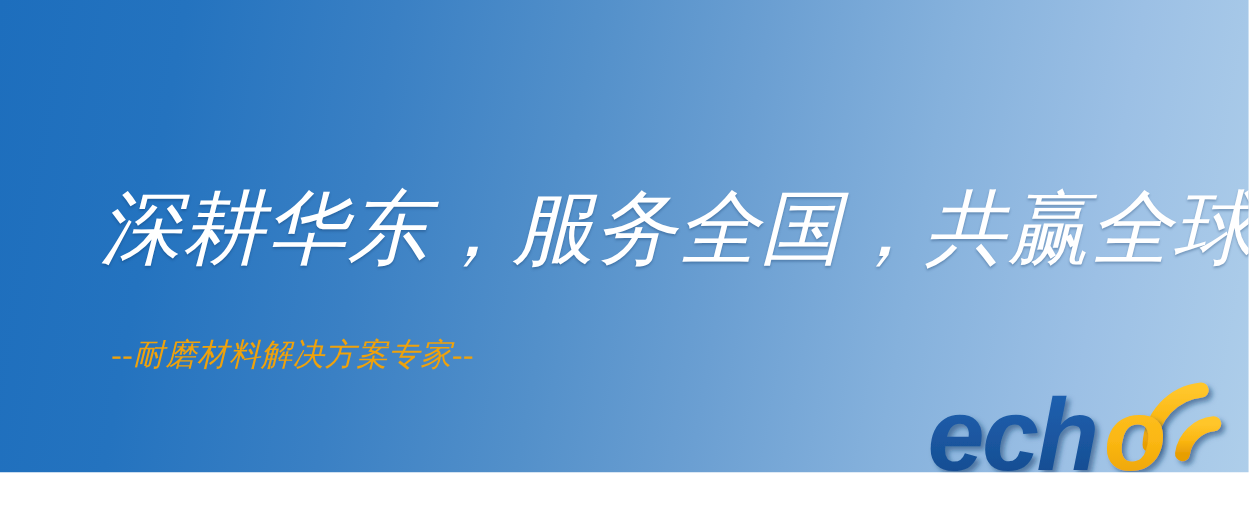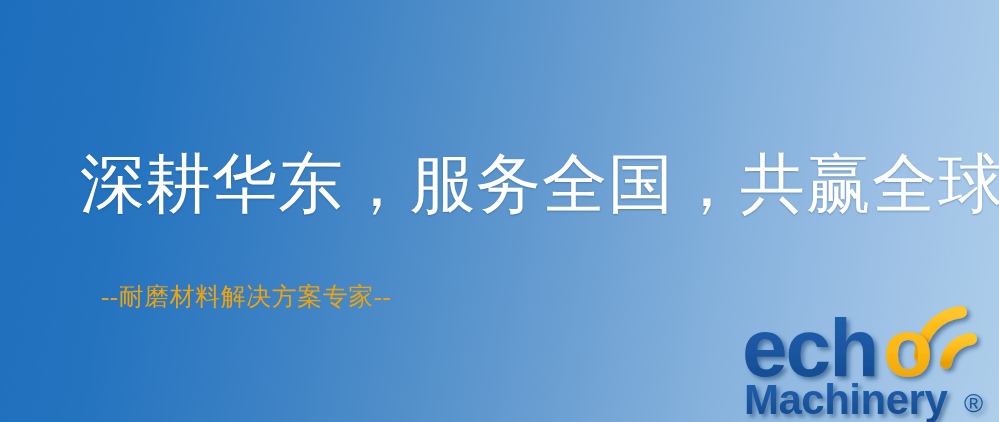--- a/index.html
+++ b/index.html
@@ -5,34 +5,35 @@
 <style>
   html, body {
     margin: 0;
     padding: 0;
     background: #ffffff;
   }
 
   #banner {
     position: relative;
     width: 999px;
-    height: 422px;
+    height: 378px;
     overflow: hidden;
     font-family: "Liberation Sans", sans-serif;
     
     background-image:
       linear-gradient(100deg,
         #1d6ebd 0%,
         #2473bf 14%,
         #3a80c4 30%,
         #5390ca 45%,
         #6b9fd2 58%,
         #85b1dc 72%,
         #9cc0e5 86%,
         #aeceea 100%);
+    font-style: italic;
   }
 
   
   .headline {
     position: absolute;
     left: 80px;
     top: 152px;
     margin: 0;
     font-family: "Liberation Serif", "DejaVu Serif", serif;
     font-weight: 400;
@@ -42,21 +43,21 @@
     color: #ffffff;
     white-space: nowrap;
     text-shadow: 0 1px 2px rgba(10, 45, 90, 0.30);
   }
 
   
   .subtitle {
     position: absolute;
     left: 85px;
     top: 268px;
-    margin: 16px;
+    margin: 4px;
     font-family: "Liberation Serif", "DejaVu Serif", serif;
     font-weight: 400;
     font-size: 25px;
     line-height: 1.0;
     letter-spacing: 0.5px;
     color: #efa20b;
     white-space: nowrap;
   }
 
   

